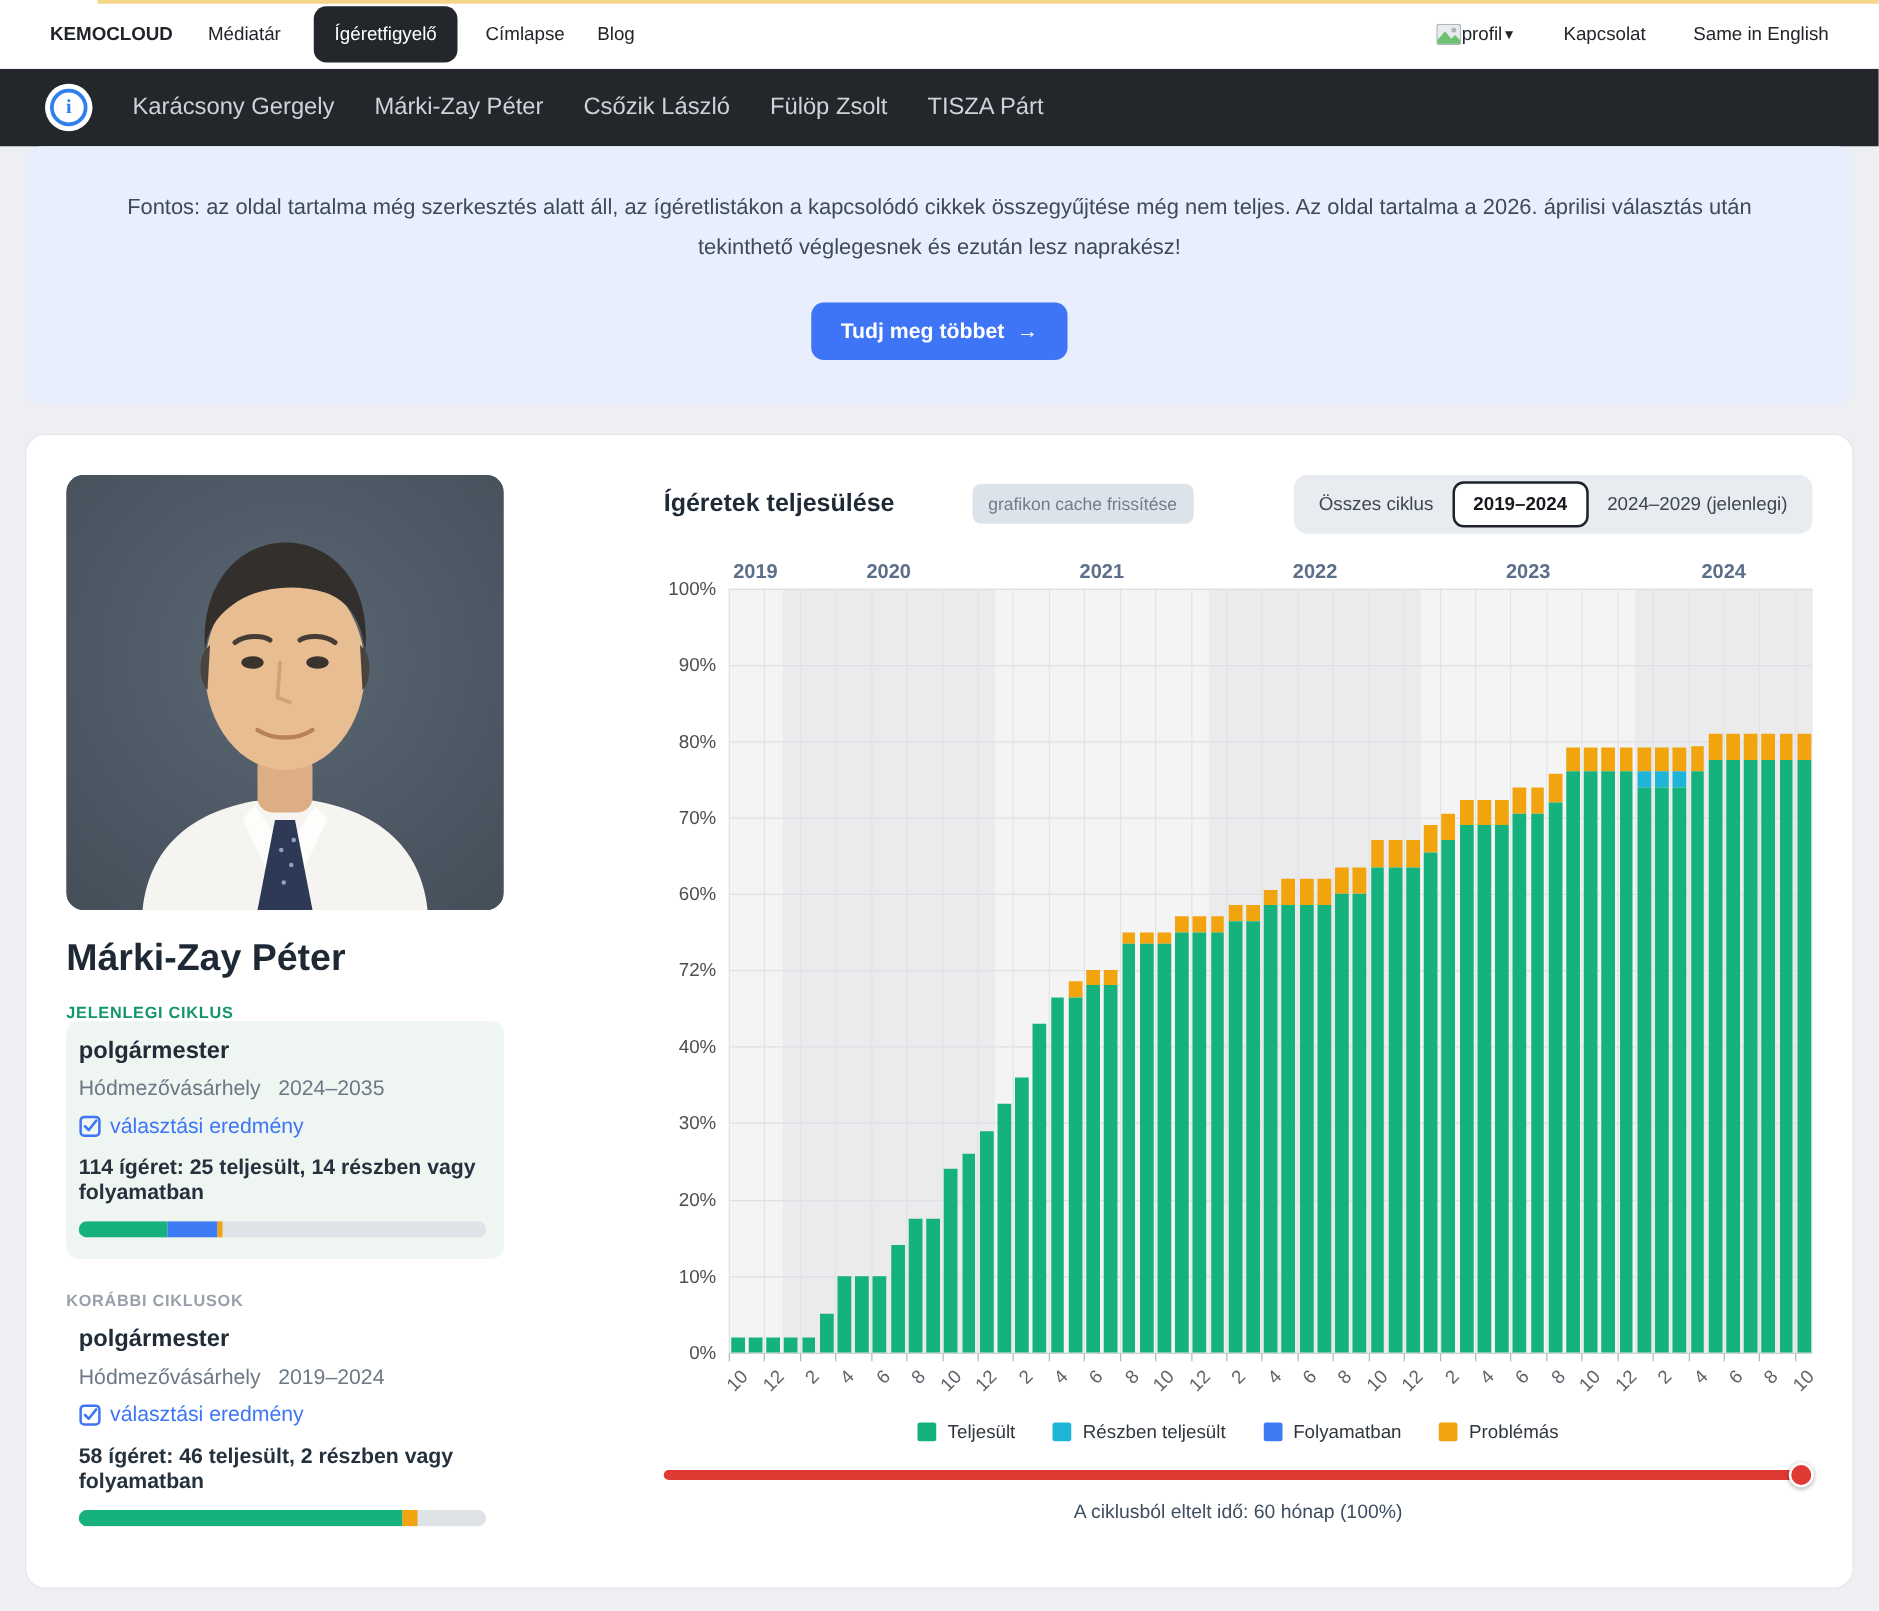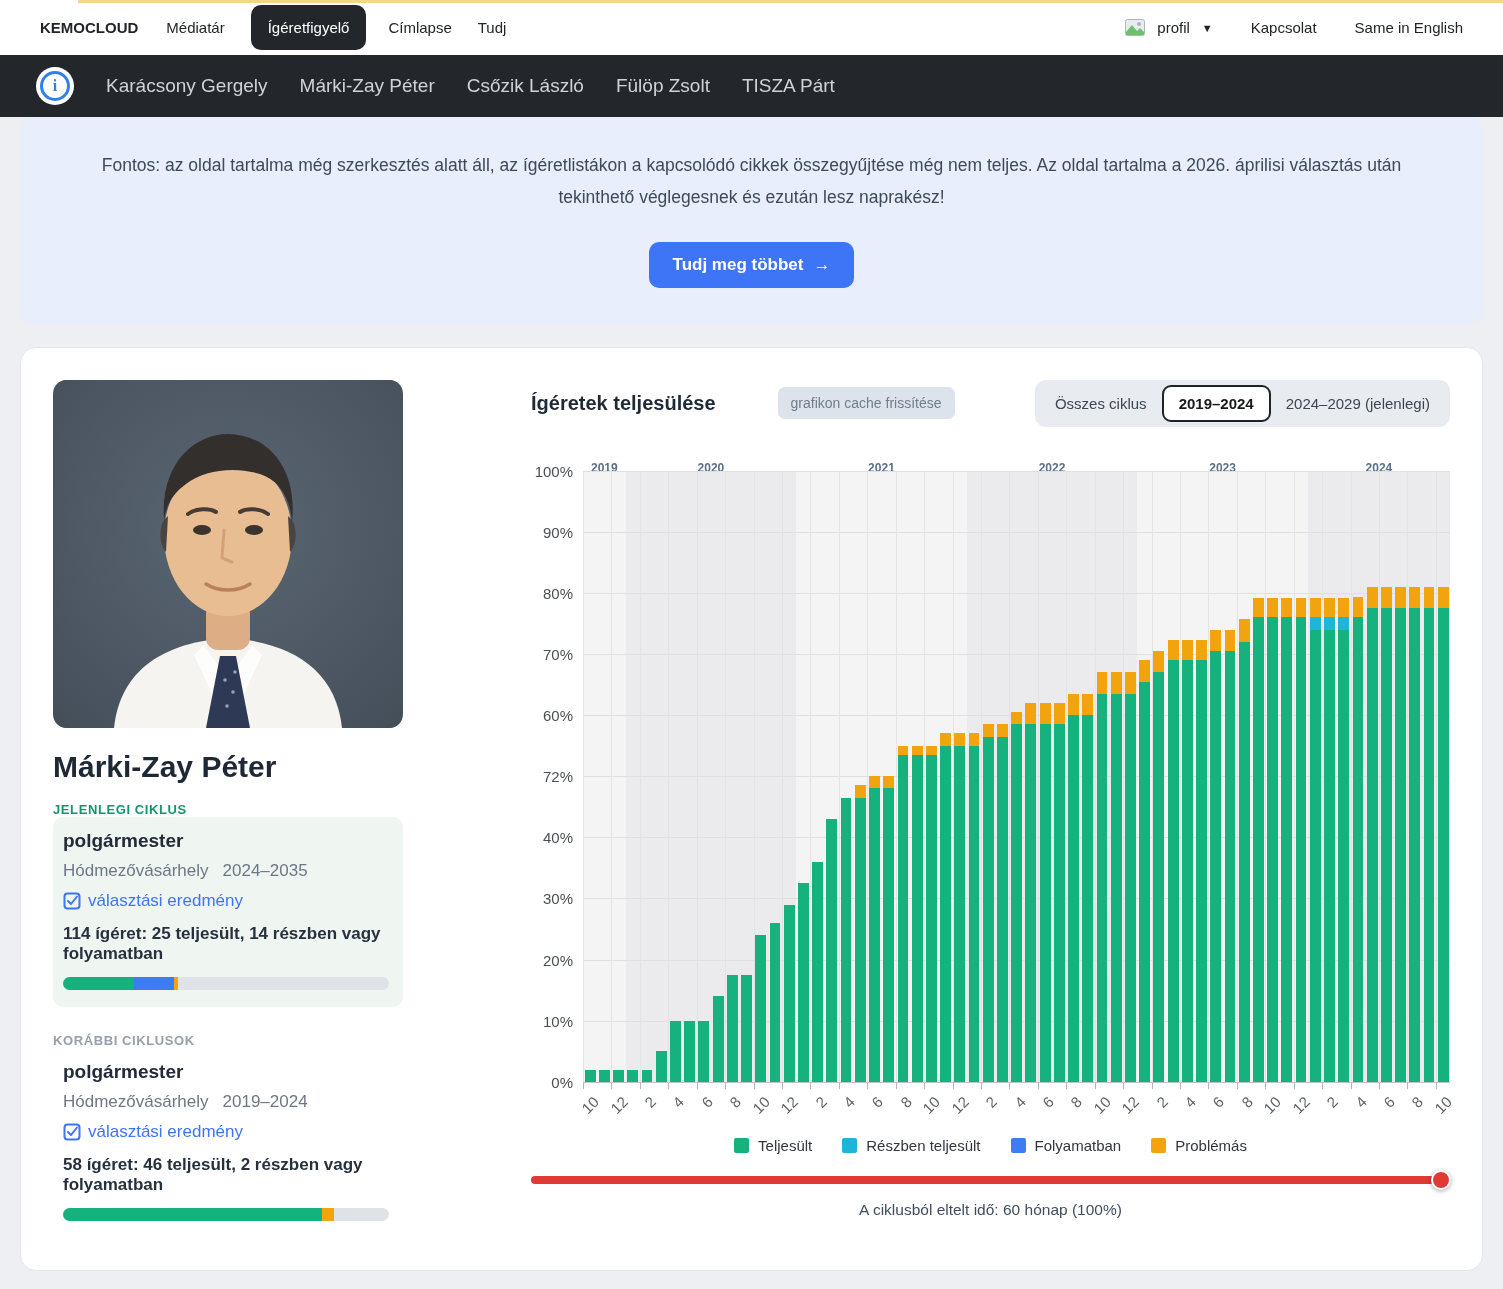--- a/index.html
+++ b/index.html
@@ -6,21 +6,21 @@
   html,body { width:1503px; height:1289px; overflow:hidden; }
   body { font-family:"Liberation Sans", sans-serif; background:#edeff2; color:#222; }
 
   
   .topbar { position:relative; height:55px; background:#fff; display:flex; align-items:center; padding:0 40px; }
   .topstrip { position:absolute; top:0; left:78px; right:0; height:3px; background:#f5d58a; }
   .brand { font-size:15px; font-weight:600; color:#212529; margin-right:28px; }
   .topnav-link { font-size:15px; color:#212529; margin-right:26px; cursor:pointer; text-decoration:none; }
   .topnav-active { background:#23272b; color:#fff; padding:14px 17px; border-radius:10px; margin-right:22px; font-size:15px; cursor:pointer; }
   .top-right { margin-left:auto; display:flex; align-items:center; gap:38px; }
-  .profil-item { display:flex; align-items:center; gap:12px; font-size:15px; color:#212529; cursor:pointer;text-align:right; }
+  .profil-item { display:flex; align-items:center; gap:0; font-size:15px; color:#212529; cursor:pointer;text-align:right; }
   .caret { font-size:11px; }
 
   
   .subnav { height:62px; background:#23272b; display:flex; align-items:center; padding:0 36px; gap:32px; }
   .info-badge { width:38px; height:38px; border-radius:50%; background:#fff; display:flex; align-items:center; justify-content:center; flex:none; }
   .info-inner { width:30px; height:30px; border-radius:50%; border:3px solid #2f80ed; color:#2f80ed; font-weight:700; font-size:16px; display:flex; align-items:center; justify-content:center; font-family:"Liberation Serif", serif; }
   .subnav-link { font-size:19px; color:#ced3d9; cursor:pointer; }
 
   
   .hero { margin:0 20px; background:#e8eefb; border-radius:14px; text-align:center; padding:32px 60px 36px; }
@@ -50,21 +50,21 @@
   .chart-header { display:flex; align-items:center; }
   .chart-title { font-size:20px; font-weight:700; color:#1f2a37; }
   .cache-btn { margin-left:62px; background:#dce3ea; color:#717d8b; font-size:14px; padding:8px 13px; border-radius:7px; border:none; cursor:pointer; font-family:inherit; }
   .segmented { margin-left:auto; background:#e8ecf1; border-radius:11px; padding:5px; display:flex; align-items:center; font-size:15px; color:#3c4652; }
   .segmented .seg { padding:8px 15px; cursor:pointer; white-space:nowrap; }
   .segmented .seg.active { background:#fff; border:2px solid #1e2329; border-radius:9px; font-weight:600; color:#16191d; }
 
   
   .chart-wrap { margin-top:22px; margin-left:52px; }
   .year-row { position:relative; height:22px; }
-  .year-lbl { position:absolute; top:12px; transform:translateX(-50%); font-size:12px; font-weight:600; color:#5c6f8a; }
+  .year-lbl { position:absolute; top:0; transform:translateX(-50%); font-size:16px; font-weight:600; color:#5c6f8a; }
   .plot { position:relative; height:612px; background:#f7f7f8; border-bottom:1px solid #bfc3c8; }
   .band { position:absolute; top:0; bottom:0; }
   .band.light { background:#f4f4f5; }
   .band.dark { background:#ebebed; }
   .hgrid { position:absolute; left:0; right:0; height:1px; background:#dfe0e3; }
   .vgrid { position:absolute; top:0; bottom:0; width:1px; background:#e2e3e5; }
   .ylab { position:absolute; right:calc(100% + 10px); width:46px; text-align:right; font-size:15px; color:#4c4f54; }
   .bars { position:absolute; left:0; right:0; top:0; bottom:0; display:flex; align-items:flex-end; }
   .bar-slot { flex:1 1 0; height:100%; display:flex; flex-direction:column; justify-content:flex-end; padding:0 1.7px; }
   .seg-el { width:100%; }
@@ -83,21 +83,21 @@
 </style>
 </head>
 <body>
 
 <header class="topbar">
   <div class="topstrip"></div>
   <span class="brand">KEMOCLOUD</span>
   <a class="topnav-link">Médiatár</a>
   <span class="topnav-active">Ígéretfigyelő</span>
   <a class="topnav-link">Címlapse</a>
-  <a class="topnav-link">Tudj</a>
+  <a class="topnav-link">Blog</a>
   <div class="top-right">
     <span class="profil-item">
       <span style="display:inline-flex;">
         <svg width="20" height="17" viewBox="0 0 20 17">
             <rect x="0.5" y="0.5" width="19" height="16" rx="2" fill="#e9ecef" stroke="#adb5bd"></rect>
             <path d="M1 13 L7 6 L12 12 L15 9 L19 13 L19 16 L1 16 Z" fill="#6fbf73"></path>
             <circle cx="14" cy="5" r="2" fill="#adb5bd"></circle>
           </svg>
       </span>
       <span>profil</span>

